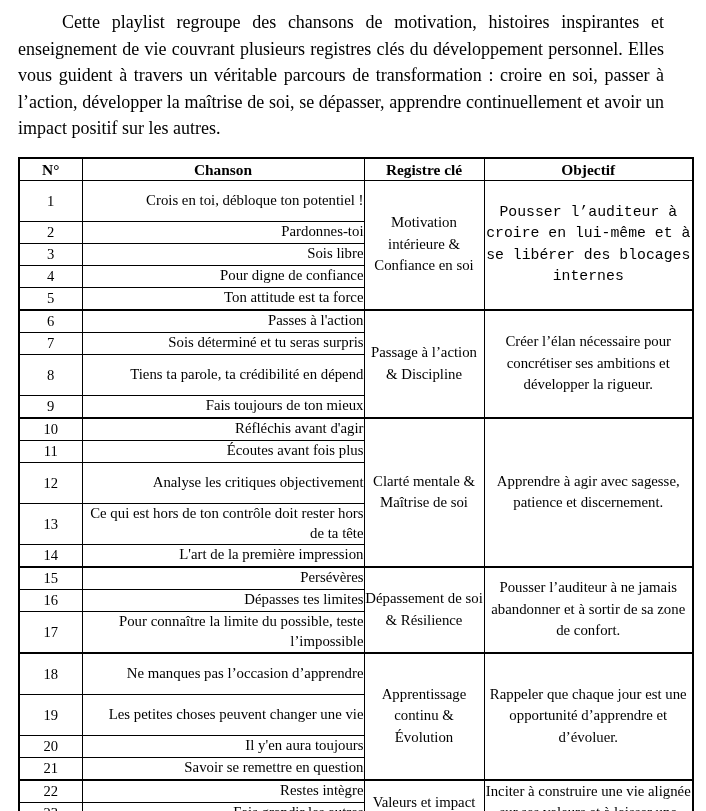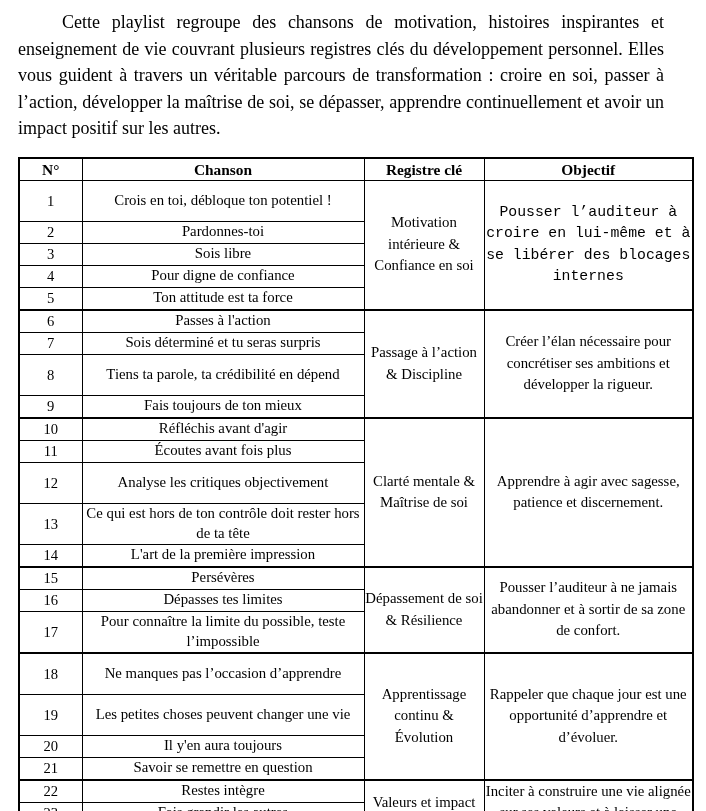--- a/index.html
+++ b/index.html
@@ -60,21 +60,21 @@
     border-bottom: 2.2px solid #000;
     font-size: 15.4px;
   }
   td.num {
     text-align: center;
     font-size: 14.6px;
     border-right: 2.2px solid #000;
     line-height: 18px;
   }
   td.song {
-    text-align: center;
+    text-align: right;
     padding: 0 4px 0 7px;
     line-height: 19.5px;
     font-size: 14.8px;
   }
   td.reg, td.obj {
     text-align: center;
     line-height: 21.5px;
     padding: 0 4px;
     font-size: 14.8px;
   }

